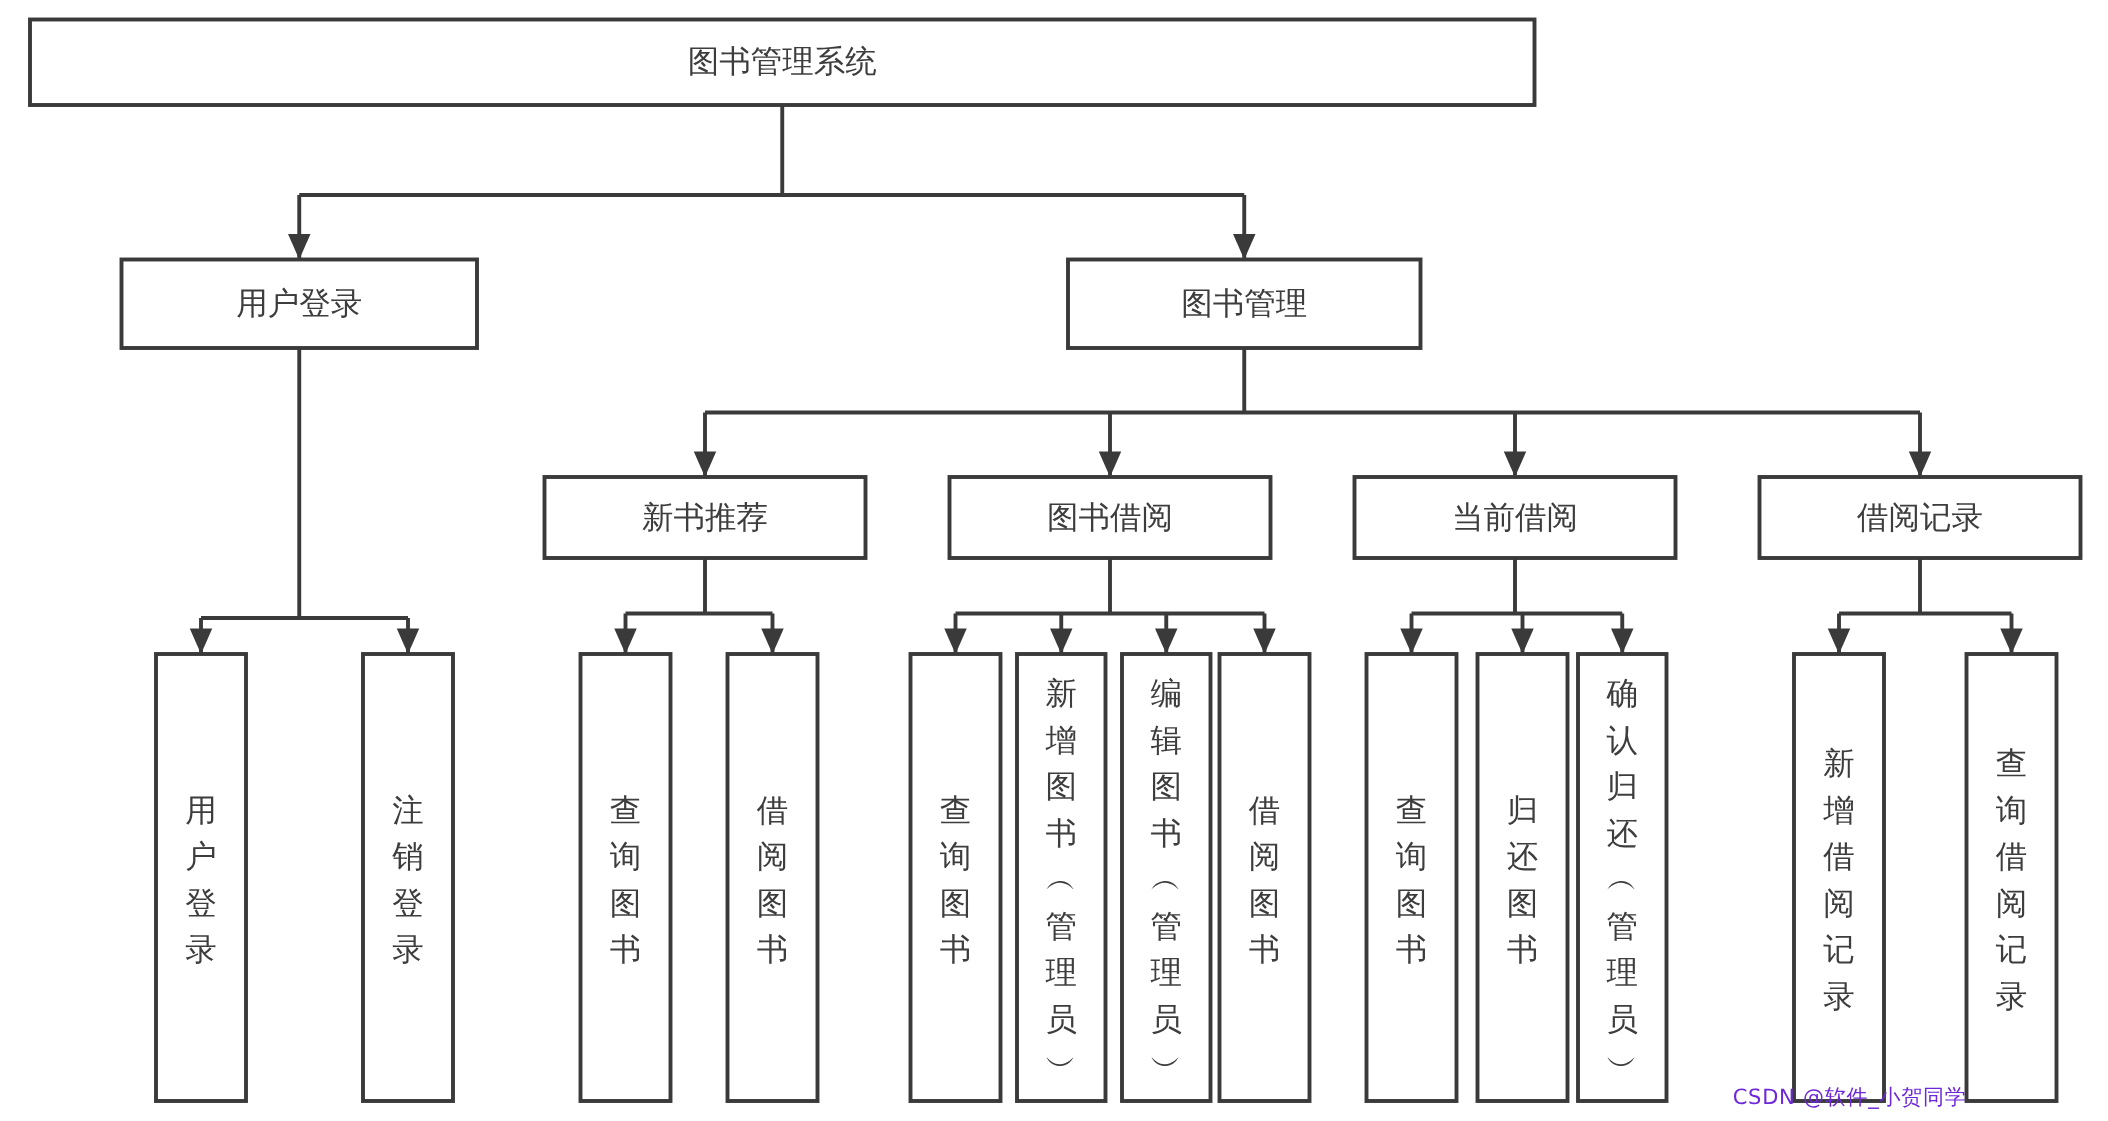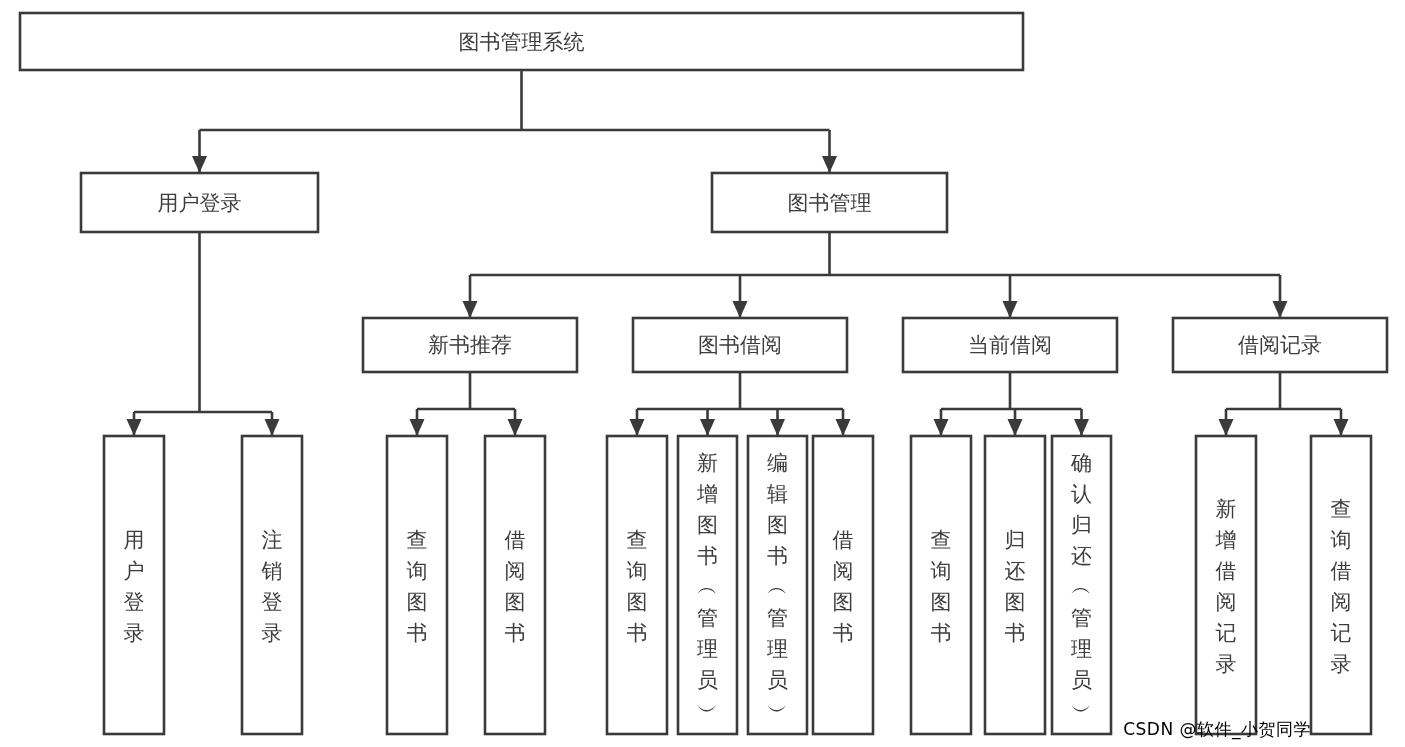--- a/index.html
+++ b/index.html
@@ -54,22 +54,22 @@
   .node-label-v {
     fill: #3d3d3d;
     font-family: "DejaVu Sans", "Liberation Sans", sans-serif;
     font-size: 21px;
     text-anchor: middle;
   }
   .watermark-text {
     position: absolute;
     right: 12px;
     bottom: 6px;
-    color: #000000;
-    font-size: 17px;
+    color: #6d28d9;
+    font-size: 14px;
     font-family: "DejaVu Sans", "Liberation Sans", sans-serif;
     letter-spacing: 0.5px;
     white-space: nowrap;
     user-select: none;
   }
 </style>
 </head>
 <body>
 
 <div id="diagram-root">

